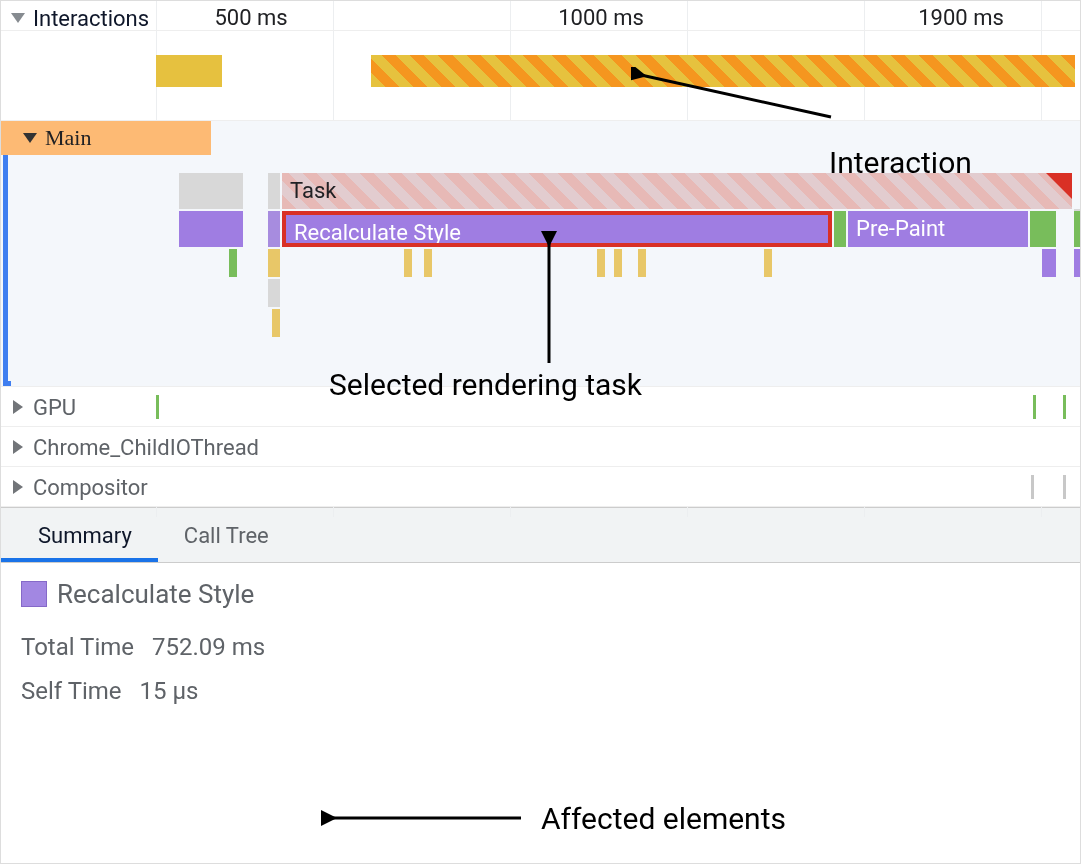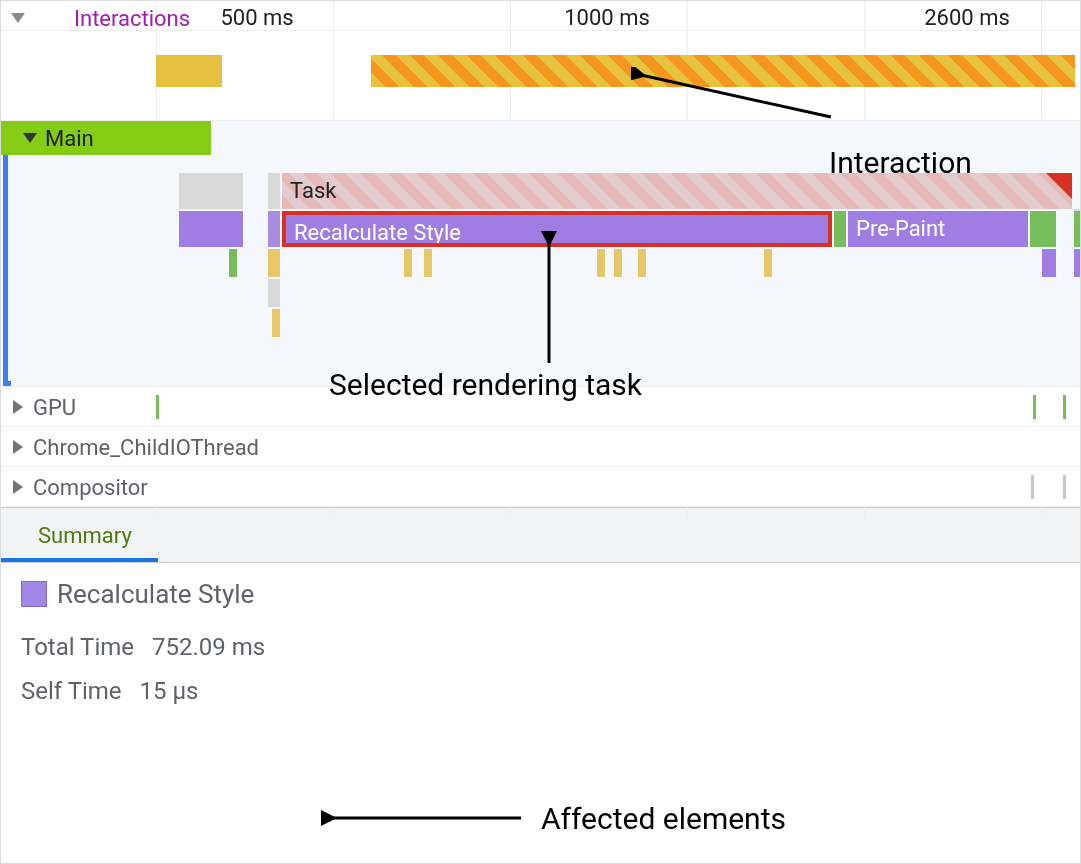--- a/index.html
+++ b/index.html
@@ -17,21 +17,20 @@
     position: relative;
     height: 30px;
     border-bottom: 1px solid #eee;
   }
   .tick-label {
     position: absolute;
     top: 4px;
     font-size: 22px;
     color: #202124;
     transform: translateX(-50%);
-    margin-left: 6px;
   }
   .grid-line {
     position: absolute;
     top: 0;
     bottom: 0;
     width: 1px;
     background: #eceef0;
     z-index: 0;
   }
   .track {
@@ -41,22 +40,22 @@
   .track-header {
     display: flex;
     align-items: center;
     height: 34px;
     padding-left: 10px;
     color: #5f6368;
     position: relative;
     z-index: 2;
     background: rgba(255,255,255,0.0);
   }
-  .interactions-header { color: #a21caf; gap: 41px; }
-  .main-header { color: #202124; background: #84cc16; }
+  .interactions-header { color: #0f172a; }
+  .main-header { color: #202124; background: #fdba74; font-family: Liberation Serif, serif; }
   .disclosure {
     width: 0; height: 0;
     border-left: 7px solid transparent;
     border-right: 7px solid transparent;
     border-top: 10px solid #868b90;
     margin-right: 8px;
   }
   .disclosure.closed {
     border-top: 7px solid transparent;
     border-bottom: 7px solid transparent;
@@ -159,21 +158,21 @@
     border-top: 1px solid #ccc;
     border-bottom: 1px solid #ccc;
   }
   .details-tab {
     padding: 0 26px;
     line-height: 56px;
     color: #5f6368;
     cursor: pointer;
   }
   .details-tab.active {
-    color: #4d7c0f;
+    color: #0f172a;
     border-bottom: 4px solid #1a73e8;
     padding-left: 37px;
   }
   .summary-body {
     padding: 16px 20px;
     color: #5f6368;
   }
   .summary-title {
     display: flex;
     align-items: center;
@@ -205,21 +204,21 @@
 <div class="grid-line" style="left:155px; height:516px;"></div>
 <div class="grid-line" style="left:332px; height:516px;"></div>
 <div class="grid-line" style="left:509px; height:516px;"></div>
 <div class="grid-line" style="left:686px; height:516px;"></div>
 <div class="grid-line" style="left:863px; height:516px;"></div>
 <div class="grid-line" style="left:1040px; height:516px;"></div>
 
 <div class="timeline-ruler">
   <span class="tick-label" style="left:250px;">500 ms</span>
   <span class="tick-label" style="left:600px;">1000 ms</span>
-  <span class="tick-label" style="left:960px;">2600 ms</span>
+  <span class="tick-label" style="left:960px;">1900 ms</span>
 </div>
 
 <div class="track interactions-track" style="position:relative;">
   <div class="track-header interactions-header" style="position:absolute; top:-30px;">
     <span class="disclosure"></span>
     <span>Interactions</span>
   </div>
   <div class="int-bar-pre" style="left:155px; width:66px; top:24px;"></div>
   <div class="int-bar-hatch" style="left:370px; width:704px; top:24px;"></div>
 </div>
@@ -296,20 +295,21 @@
   <div class="track-header">
     <span class="disclosure closed"></span>
     <span>Compositor</span>
   </div>
   <div class="sliver" style="left:1030px; background:#c8c8c8;"></div>
   <div class="sliver" style="left:1062px; background:#c8c8c8;"></div>
 </div>
 
 <div class="details-tabs">
   <div class="details-tab active">Summary</div>
+  <div class="details-tab">Call Tree</div>
 </div>
 
 <div class="summary-body">
   <div class="summary-title">
     <div class="swatch"></div>
     <span style="font-size:26px;">Recalculate Style</span>
   </div>
   <div class="kv">
     <span class="k">Total Time</span>
     <span class="v">752.09 ms</span>

